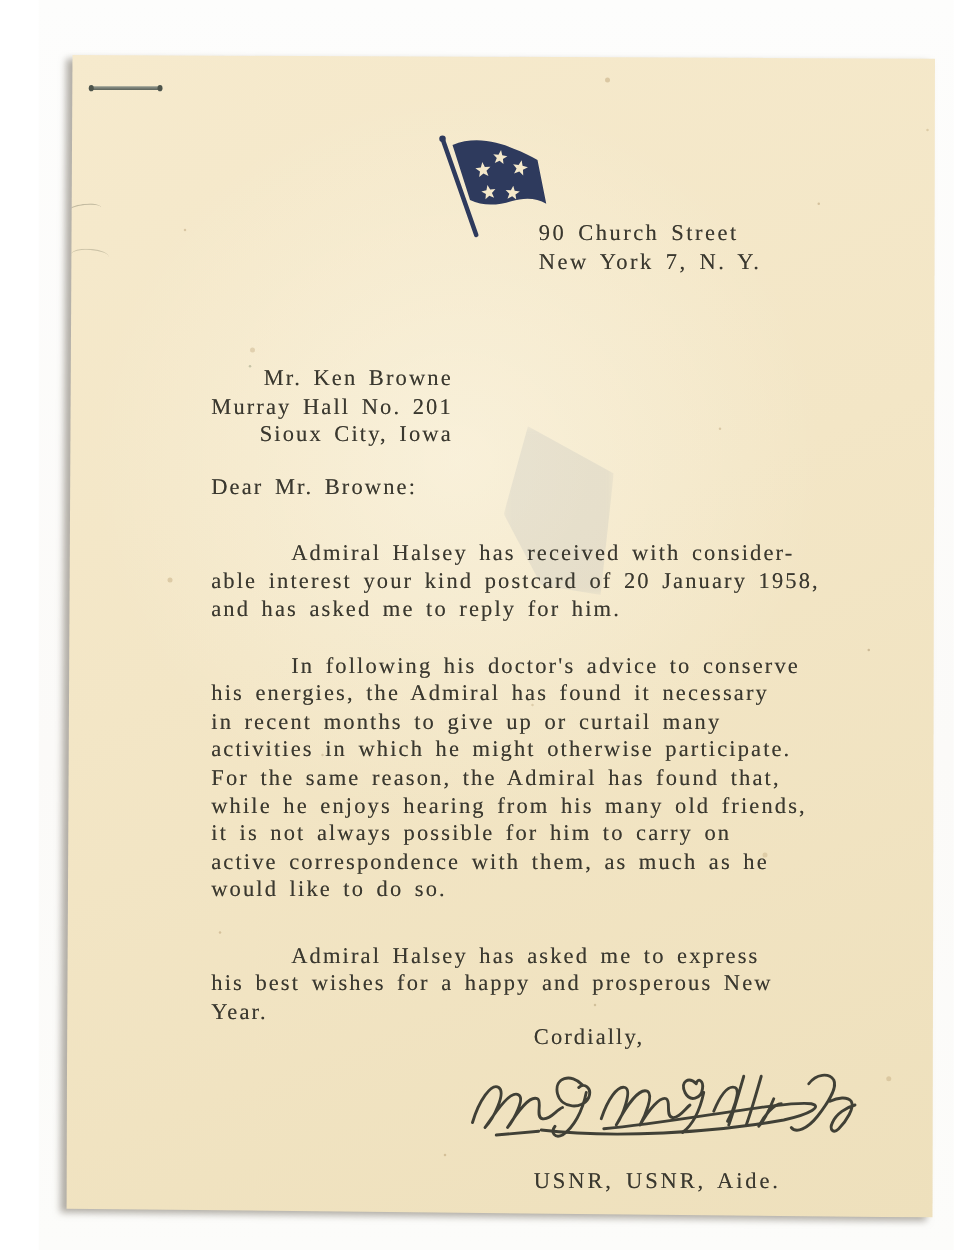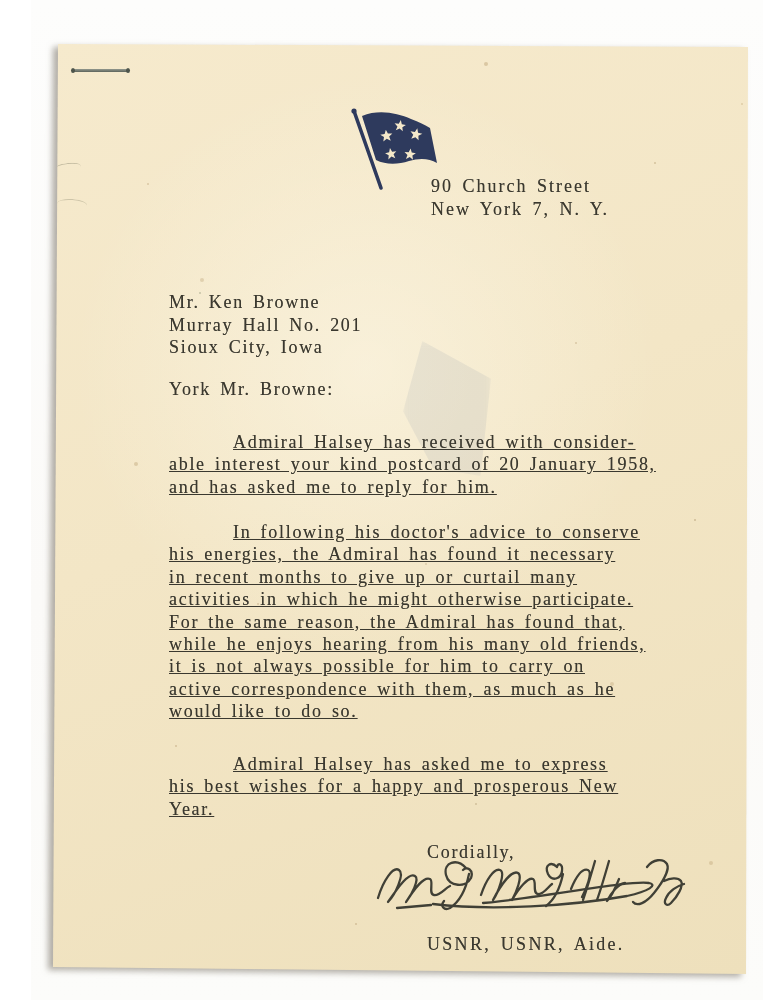--- a/index.html
+++ b/index.html
@@ -36,22 +36,22 @@
   .ink {
     position: absolute;
     color: #3a382f;
     font-size: 18px;
     letter-spacing: 1.7px;
     word-spacing: 3px;
     white-space: pre-line;
     text-shadow: 0 0 0.5px rgba(58,56,47,0.55);
   }
   .letterhead-block { line-height: 23px; letter-spacing: 2px; }
-  .recipient-block  { line-height: 22.5px; }
-  .body-par         { line-height: 22.4px; text-indent: 64px; text-decoration: underline; }
+  .recipient-block  { line-height: 22.5px; text-align: right; }
+  .body-par         { line-height: 22.4px; text-indent: 64px; }
   .name-block       { line-height: 22.5px; letter-spacing: 2.3px; }
   .staple {
     position: absolute;
     left: 19px; top: 28px;
     width: 57px; height: 3px;
     border-radius: 2px;
     background: linear-gradient(180deg, #93998f, #5c635a);
   }
   .staple::before, .staple::after {
     content: "";
@@ -131,39 +131,39 @@
         <use href="#star" transform="translate(81,53.5) rotate(6)"></use>
       </svg>
 
       <div class="ink letterhead-block" style="left:378px; top:134px;">90 Church Street
 New York 7, N. Y.</div>
 
       <div class="ink recipient-block" style="left:116px; top:250px;">Mr. Ken Browne
 Murray Hall No. 201
 Sioux City, Iowa</div>
 
-      <div class="ink" style="left:116px; top:338px;">York Mr. Browne:</div>
+      <div class="ink" style="left:116px; top:338px;">Dear Mr. Browne:</div>
 
       <div class="ink body-par" style="left:116px; top:390px; width:540px;">Admiral Halsey has received with consider-
 able interest your kind postcard of 20 January 1958,
 and has asked me to reply for him.</div>
       <div class="ink body-par" style="left:116px; top:480px; width:540px;">In following his doctor's advice to conserve
 his energies, the Admiral has found it necessary
 in recent months to give up or curtail many
 activities in which he might otherwise participate.
 For the same reason, the Admiral has found that,
 while he enjoys hearing from his many old friends,
 it is not always possible for him to carry on
 active correspondence with them, as much as he
 would like to do so.</div>
       <div class="ink body-par" style="left:116px; top:712px; width:540px;">Admiral Halsey has asked me to express
 his best wishes for a happy and prosperous New
 Year.</div>
 
-      <div class="ink" style="left:374px; top:801px;">Cordially,</div>
+      <div class="ink" style="left:374px; top:778px;">Cordially,</div>
 
       <svg class="signature-svg" width="330" height="62" viewBox="0 0 330 62">
         <g fill="none" stroke="#2e2f28" stroke-width="2.3" stroke-linecap="round" stroke-linejoin="round" opacity="0.9">
           <path d="M7,45 C12,28 22,13 28,17 C34,21 24,42 17,49 C28,33 38,19 44,23 C49,26 40,43 35,49 C44,35 53,23 59,26 C63,28 57,41 63,42 C69,43 74,35 79,33"></path>
           <path d="M26,55 L60,52"></path>
           <path d="M95,15 C86,5 72,9 75,22 C78,34 95,35 100,25 C103,17 96,13 92,17 M98,21 C95,36 88,49 79,55 C73,58 69,53 73,48"></path>
           <path d="M110,42 C115,27 123,15 129,17 C135,19 127,40 122,47 C131,30 141,17 147,20 C152,23 145,40 141,47 C148,35 157,24 162,26 C166,28 161,40 167,41 C172,42 177,34 181,31"></path>
           <path d="M186,14 C180,8 173,12 177,21 C181,29 190,26 191,18 C192,11 187,9 186,14 M192,21 C189,35 183,47 175,53"></path>
           <path d="M200,36 C205,24 211,15 217,17 C222,19 215,37 211,44 M224,8 C220,22 216,36 212,47 M238,8 C234,22 230,36 226,47 M248,26 C244,36 240,44 236,48 C240,40 248,30 254,30"></path>
           <path d="M62,51 C120,58 200,53 256,43 C278,38 287,32 278,30 C258,27 170,45 112,50"></path>

